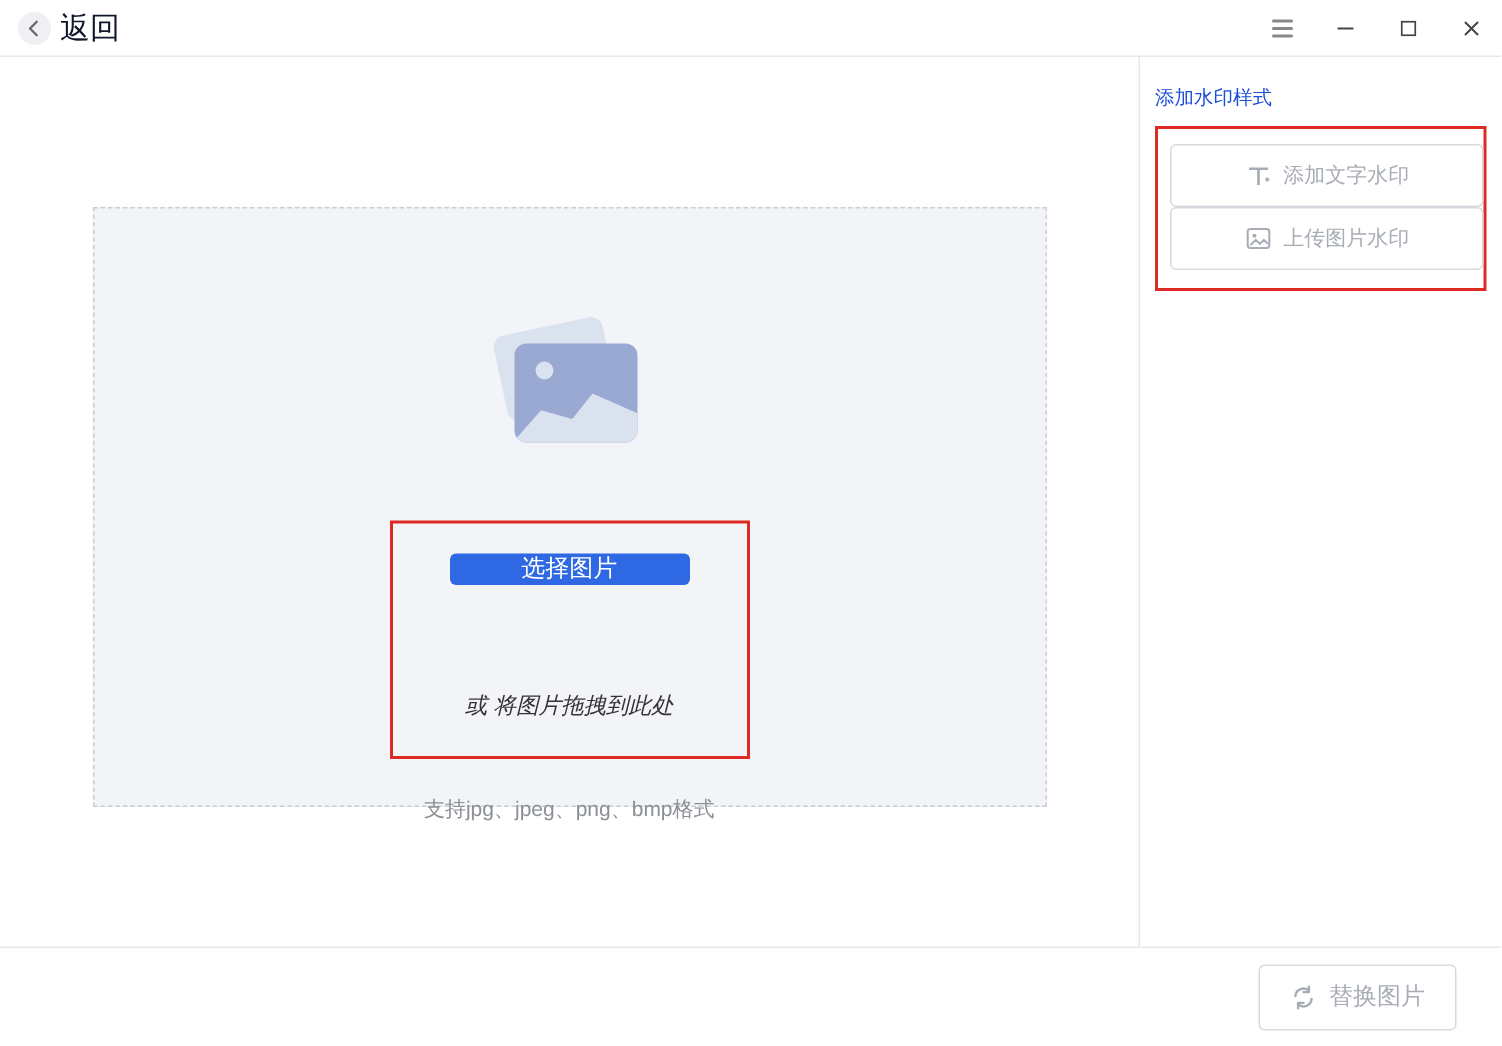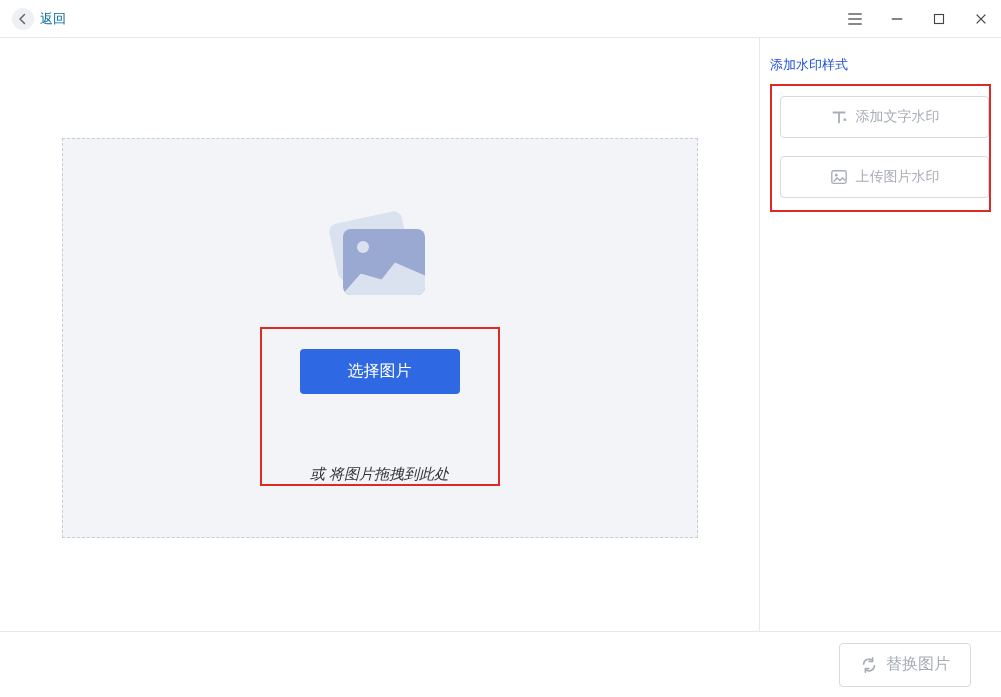--- a/index.html
+++ b/index.html
@@ -33,22 +33,22 @@
     .back-circle {
       width: 22px;
       height: 22px;
       border-radius: 50%;
       background: #eef0f3;
       display: flex;
       align-items: center;
       justify-content: center;
     }
     .back-text {
-      font-size: 13px;
-      color: #0369a1;
+      font-size: 20px;
+      color: #0f172a;
     }
     .title-right {
       display: flex;
       align-items: center;
       gap: 18px;
     }
     .win-ctrl {
       width: 24px;
       height: 24px;
       display: flex;
@@ -125,21 +125,21 @@
       top: 38px;
       left: -4px;
       transform: rotate(-18deg);
       clip-path: polygon(0 40%, 30% 0, 50% 30%, 70% 0, 100% 60%, 100% 100%, 0 100%);
     }
     .red-box {
       border: 2px solid #dd2a25;
       position: absolute;
     }
     .red-box-main {
-      top: 188px;
+      top: 208px;
       width: 240px;
       height: 159px;
       display: flex;
       flex-direction: column;
       align-items: center;
       justify-content: flex-start;
       padding-top: 20px;
       gap: 41px;
     }
     .select-btn {
@@ -183,21 +183,20 @@
       border-radius: 4px;
       display: flex;
       align-items: center;
       justify-content: center;
       gap: 8px;
       color: #a8adb5;
       font-size: 14px;
       cursor: pointer;
     }
     .wm-option + .wm-option {
-      margin-top: 18px;
     }
     .wm-icon {
       width: 18px;
       height: 18px;
       display: flex;
       align-items: center;
       justify-content: center;
     }
     
     .bottom-bar {
@@ -277,20 +276,21 @@
 <div class="main">
   <div class="left-pane">
     <div class="dropzone">
       <div class="placeholder-img">
         <div class="img-back"></div>
         <div class="img-front"></div>
       </div>
       <div class="red-box-main red-box">
         <button class="select-btn">选择图片</button>
         <div class="drag-text">或 将图片拖拽到此处</div>
+        <div class="format-text">支持jpg、jpeg、png、bmp格式</div>
       </div>
     </div>
   </div>
 
   <div class="right-pane">
     <div class="right-title">添加水印样式</div>
     <div class="red-box-side">
       <div class="wm-option">
         <span class="wm-icon">
           <svg viewBox="0 0 20 20" width="18" height="18">

